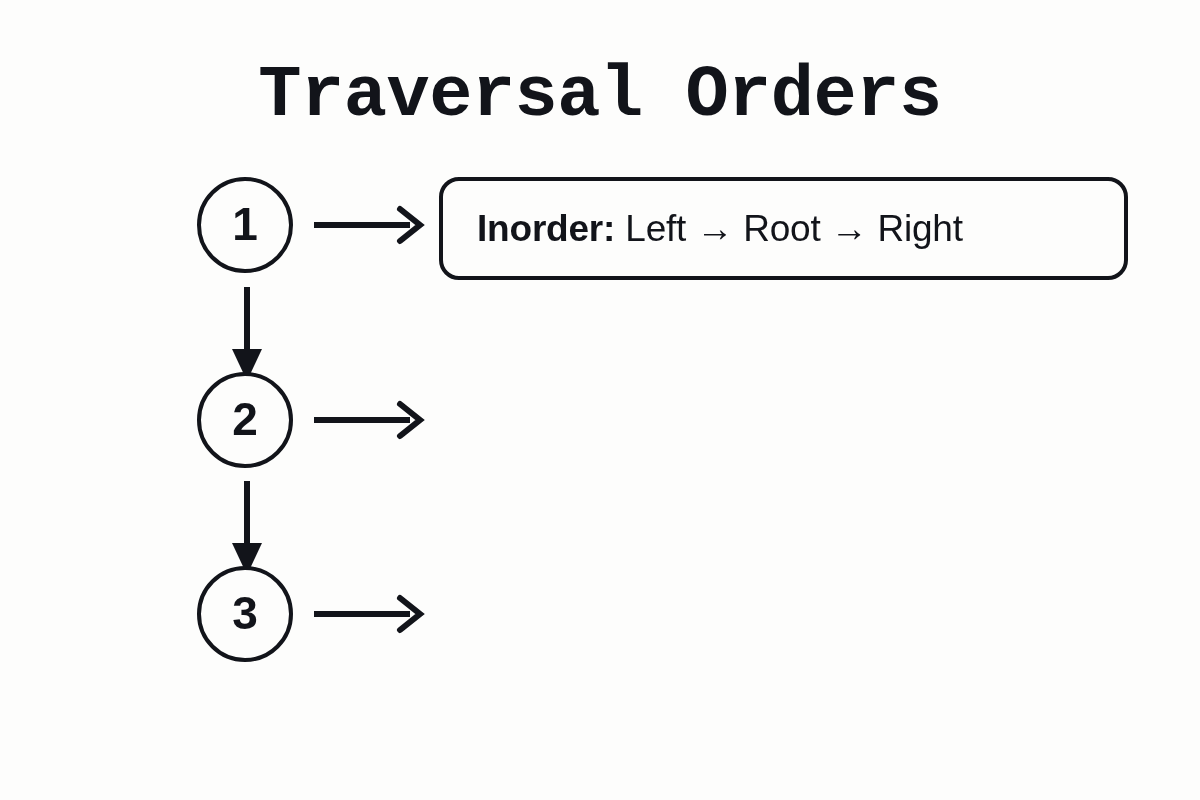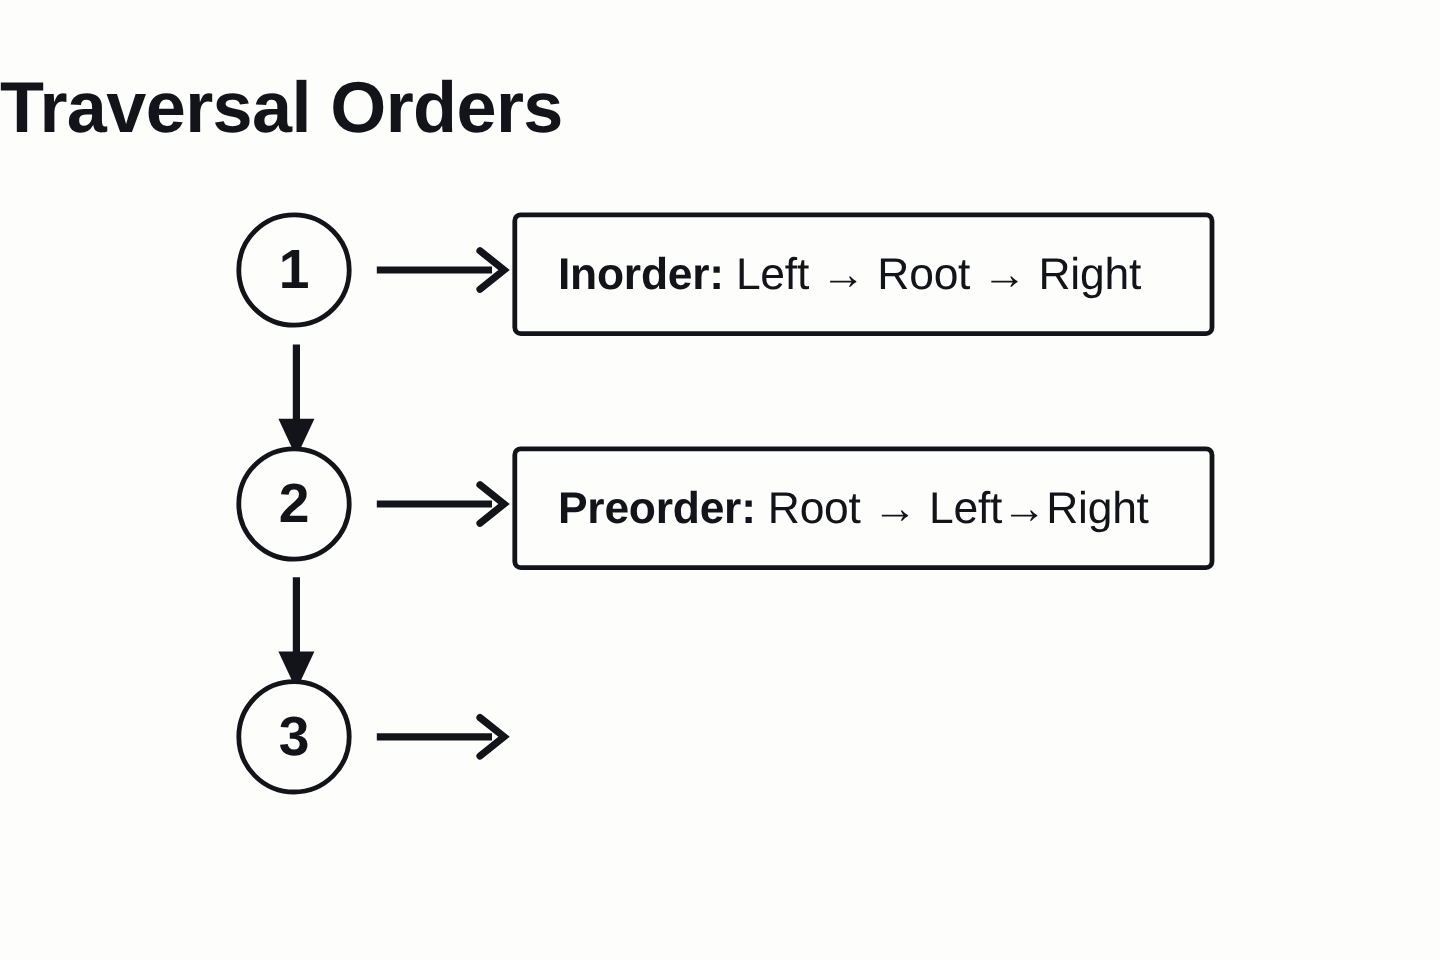--- a/index.html
+++ b/index.html
@@ -20,26 +20,28 @@
     width: 1200px;
     height: 800px;
   }
 
   
   .title {
     position: absolute;
     left: 0;
     top: 57px;
     width: 1200px;
-    font-size: 60px;
+    text-align: center;
+    font-size: 72px;
     font-weight: bold;
     letter-spacing: -0.5px;
     color: #12141a;
     line-height: 1.1;
     white-space: nowrap;
+    font-family: Liberation Mono, monospace;
   }
 
   
   .row {
     position: absolute;
     left: 0;
     width: 1200px;
     height: 104px;
   }
   .row-1 { top: 177px; }
@@ -74,26 +76,26 @@
     position: absolute;
     left: 312px;
     top: 26px;
     width: 116px;
     height: 44px;
   }
 
   
   .label-box {
     position: absolute;
-    left: 427px;
+    left: 439px;
     top: 0;
-    width: 585px;
+    width: 689px;
     height: 103px;
     border: 4px solid #12141a;
-    border-radius: 7px;
+    border-radius: 20px;
     box-sizing: border-box;
     display: flex;
     align-items: center;
     background: #fdfdfc;
   }
   .label-text {
     padding-left: 34px;
     font-size: 37px;
     line-height: 1;
     color: #12141a;
@@ -157,25 +159,20 @@
       <span class="step-number">2</span>
     </div>
 
     <div class="h-arrow">
       <svg width="116" height="44" viewBox="0 0 116 44" aria-hidden="true">
         <line x1="2" y1="22" x2="98" y2="22" stroke="#12141a" stroke-width="6" stroke-linecap="butt"></line>
         <polyline points="88,6 108,22 88,38" fill="none" stroke="#12141a" stroke-width="6" stroke-linecap="round" stroke-linejoin="miter"></polyline>
       </svg>
     </div>
 
-    <div class="label-box">
-      <div class="label-text">
-        <span class="label-term">Preorder:</span><span class="label-sequence"> Root → Left→Right</span>
-      </div>
-    </div>
   </div>
 
   <div class="v-arrow v-arrow-2">
     <svg width="44" height="98" viewBox="0 0 44 98" aria-hidden="true">
       <line x1="22" y1="2" x2="22" y2="76" stroke="#12141a" stroke-width="6" stroke-linecap="butt"></line>
       <polygon points="22,96 7,64 37,64" fill="#12141a"></polygon>
     </svg>
   </div>
 
   <div class="row row-3">

